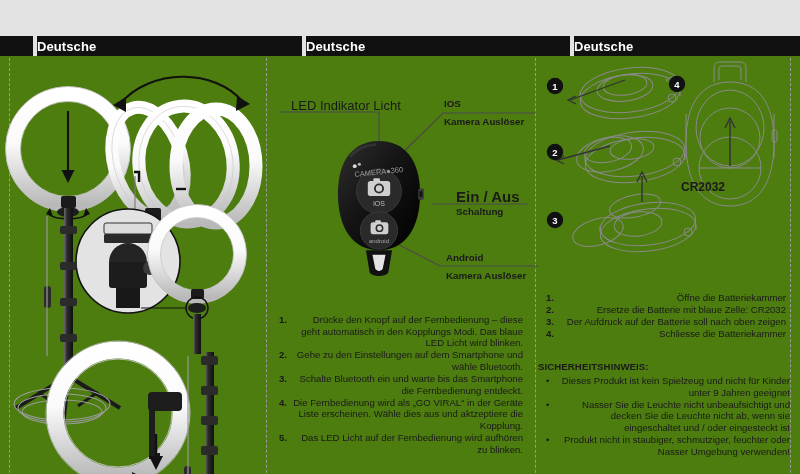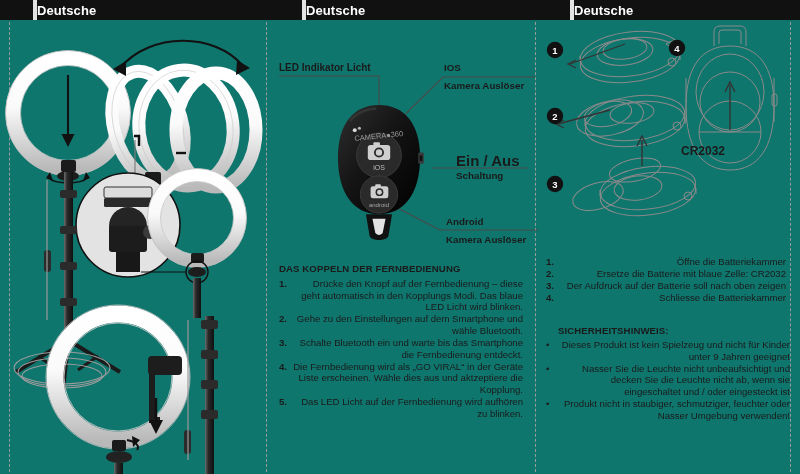--- a/index.html
+++ b/index.html
@@ -3,21 +3,21 @@
 <meta charset="utf-8">
 <style>
   html,body{margin:0;padding:0;}
   body{
     width:800px;height:474px;
     background:#e3e3e3;
     font-family:"Liberation Sans", sans-serif;
     overflow:hidden;
     position:relative;
   }
-  .page{position:absolute;inset:0;background:#0f766e;}
+  .page{position:absolute;inset:0;background:#4d7c0f;margin-top:36px;}
 
   
   .header-strip{
     position:absolute;top:0;left:0;width:800px;height:20px;
     background:#111111;
   }
   .hdr-title{
     position:absolute;top:2px;
     color:#ffffff;font-size:13px;font-weight:bold;
     letter-spacing:.1px;line-height:17px;
@@ -194,21 +194,21 @@
       <rect x="201" y="300" width="17" height="9" rx="2" fill="#2b2b2b"></rect>
       <rect x="201" y="330" width="17" height="9" rx="2" fill="#2b2b2b"></rect>
       <rect x="201" y="360" width="17" height="9" rx="2" fill="#2b2b2b"></rect>
       <rect x="201" y="390" width="17" height="9" rx="2" fill="#2b2b2b"></rect>
       <rect x="184" y="410" width="7" height="24" rx="3" fill="#2b2b2b"></rect>
       <path d="M188 300 L188 440 " stroke="#9a9a9a" stroke-width="1.2" fill="none"></path>
     </g>
   </svg>
 
 
-  <div class="txt" style="left:279px;top:62px;font-size:10px;font-weight:bold;">LED Indikator Licht</div>
+  <div class="txt" style="left:291px;top:62px;font-size:13px;font-weight:normal;">LED Indikator Licht</div>
   <svg style="position:absolute;left:279px;top:74px;" width="110" height="45">
     <path d="M0 2 L100 2 L100 40" fill="none" stroke="#4a4a4a" stroke-width="1.1"></path>
   </svg>
 
   <div class="txt" style="left:444px;top:62px;font-size:9.8px;font-weight:bold;">IOS</div>
   <div class="txt" style="left:444px;top:80px;font-size:9.8px;font-weight:bold;">Kamera Auslöser</div>
   <svg style="position:absolute;left:385px;top:74px;" width="150" height="70">
     <path d="M150 3 L58 3 L0 60" fill="none" stroke="#4a4a4a" stroke-width="1.1"></path>
     <circle cx="0" cy="60" r="2.6" fill="#4a4a4a"></circle>
   </svg>
@@ -257,21 +257,20 @@
     <circle cx="49.5" cy="94.5" r="2.6" fill="#cfcfcf"></circle>
     <text x="49" y="110" text-anchor="middle" fill="#a8a8a8" font-size="6.5" font-family="Liberation Sans, sans-serif">android</text>
 
     <rect x="91" y="52" width="6" height="12" rx="1.5" fill="#3a3a3a"></rect>
     <rect x="92.5" y="55" width="3" height="6" fill="#111"></rect>
 
     <path d="M35 118 L63 118 L59 142 C56 147 42 147 39 142 Z" fill="#111"></path>
     <path d="M42 123 L56 123 L53 138 C51 141 47 141 45 138 Z" fill="#e3e3e3"></path>
   </svg>
 
-  <div class="txt sec-head" style="left:279px;top:263px;">DAS KOPPELN DER FERNBEDIENUNG</div>
   <div class="txt body-list" style="left:279px;top:278px;width:244px;">
     <div class="row">
       <div class="num">1.</div>
       <div class="item">Drücke den Knopf auf der Fernbedienung – diese geht automatisch in den Kopplungs Modi. Das blaue LED Licht wird blinken.</div>
     </div>
     <div class="row">
       <div class="num">2.</div>
       <div class="item">Gehe zu den Einstellungen auf dem Smartphone und wähle Bluetooth.</div>
     </div>
     <div class="row">
@@ -371,21 +370,21 @@
     <div class="row">
       <div class="num">3.</div>
       <div class="item">Der Aufdruck auf der Batterie soll nach oben zeigen</div>
     </div>
     <div class="row">
       <div class="num">4.</div>
       <div class="item">Schliesse die Batteriekammer</div>
     </div>
   </div>
 
-  <div class="txt sec-head" style="left:558px;top:325px;text-align:right;">SICHERHEITSHINWEIS:</div>
+  <div class="txt sec-head" style="left:538px;top:325px;text-align:right;">SICHERHEITSHINWEIS:</div>
   <div class="txt body-list" style="left:546px;top:339px;width:244px;">
     <div class="row">
       <div class="bullet">•</div>
       <div class="item">Dieses Produkt ist kein Spielzeug und nicht für Kinder unter 9 Jahren geeignet</div>
     </div>
     <div class="row">
       <div class="bullet">•</div>
       <div class="item">Nasser Sie die Leuchte nicht unbeaufsichtigt und decken Sie die Leuchte nicht ab, wenn sie eingeschaltet und / oder eingesteckt ist</div>
     </div>
     <div class="row">

